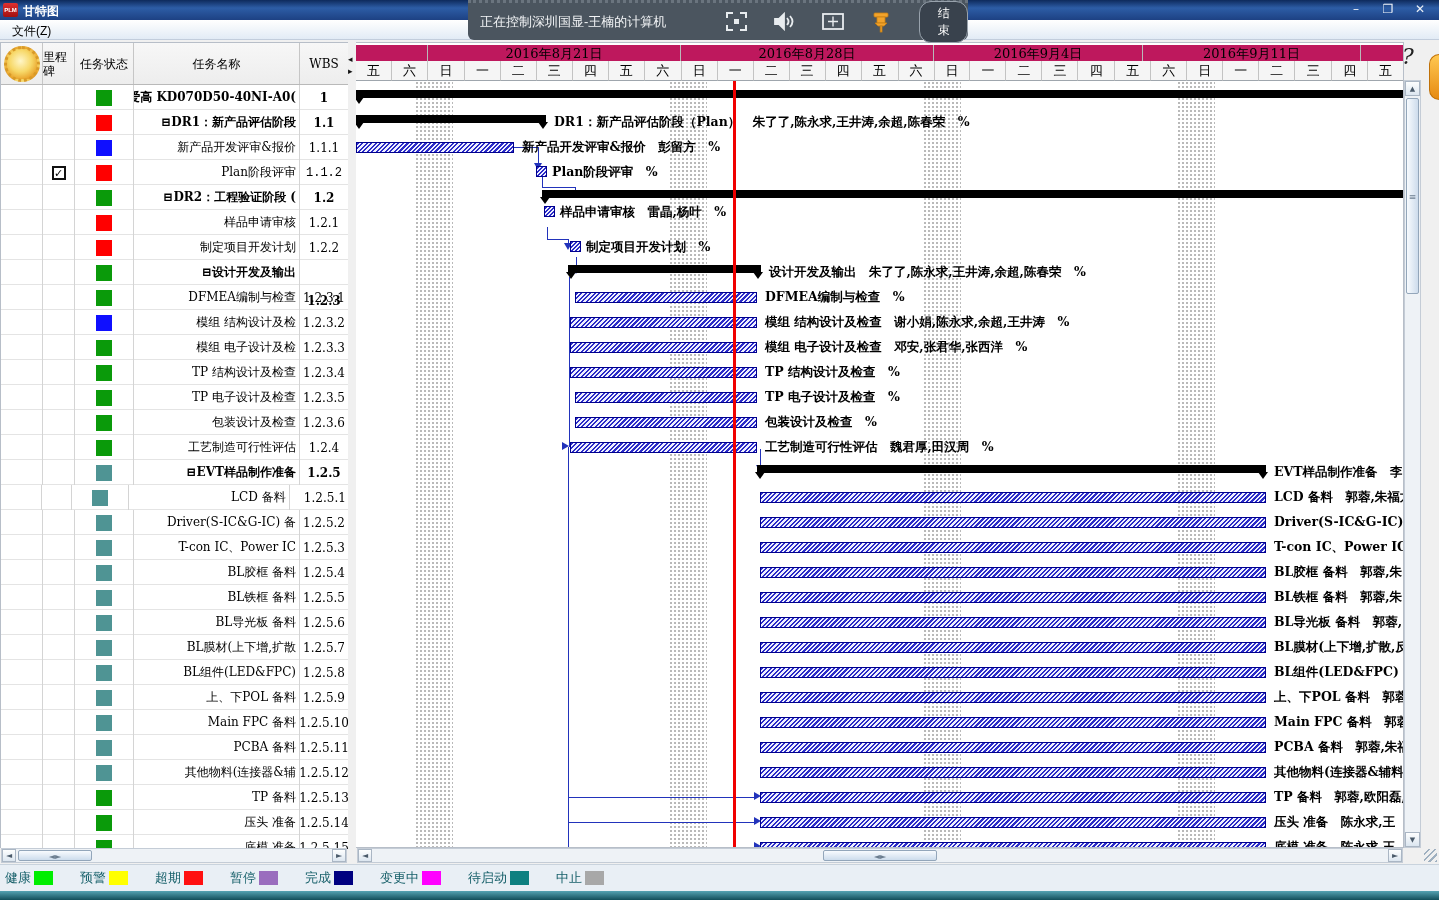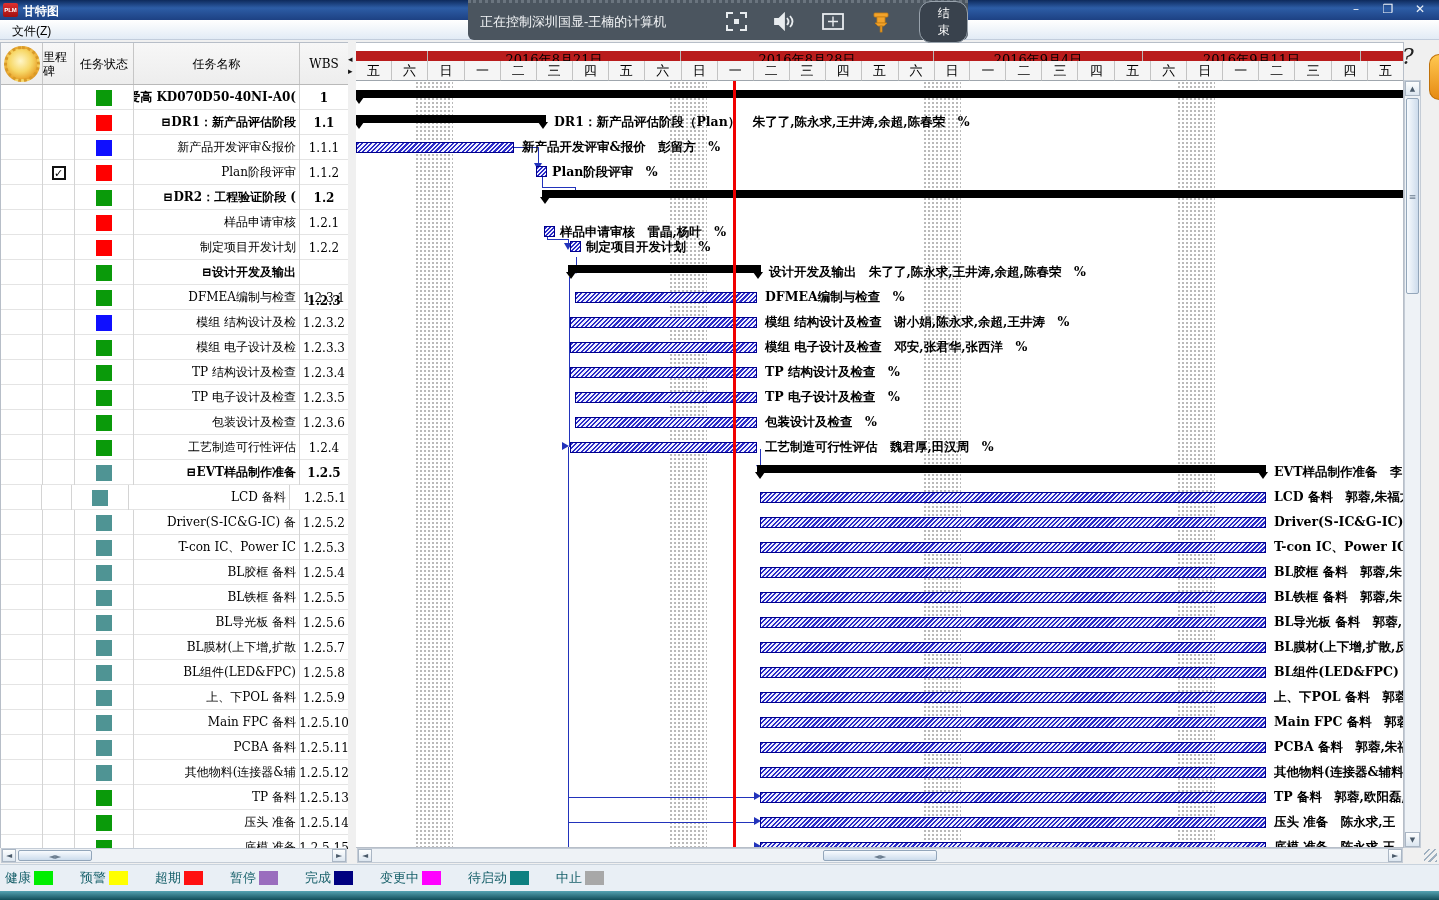--- a/index.html
+++ b/index.html
@@ -52,21 +52,21 @@
   .status-sq { width:16px; height:16px; }
   .chk { width:14px; height:14px; border:2px solid #111; background:#fff; font-size:11px; line-height:11px; text-align:center; font-family:"DejaVu Sans",sans-serif; }
   .bold { font-weight:bold; }
 
   
   .splitter { position:absolute; left:348px; top:42px; width:8px; height:806px; background:#f0f0f0; z-index:5; }
   .split-arrow { position:absolute; left:0; font-size:9px; color:#111; line-height:10px; font-family:"DejaVu Sans",sans-serif; }
 
   
   .gantt { position:absolute; left:356px; top:42px; width:1048px; height:806px; background:#fff; border:1px solid #b7bec8; border-left:none; overflow:hidden; }
-  .g-weeks { position:absolute; left:0; top:8px; height:18px; width:1048px; display:flex; background:#b91c1c; }
+  .g-weeks { position:absolute; left:0; top:2px; height:18px; width:1048px; display:flex; background:#be185d; }
   .g-week { border-right:1px solid #b9b9b9; border-bottom:1px solid #cfcfcf; text-align:center; font-size:13px; line-height:17px; overflow:hidden; white-space:nowrap; }
   .g-days { position:absolute; left:0; top:18px; height:20px; width:1048px; display:flex; background:#f5f5f5; }
   .g-day { border-right:1px solid #c3c3c3; border-bottom:1px solid #9fa6ad; text-align:center; font-size:13px; line-height:19px; }
   .g-body { position:absolute; left:0; top:38px; width:1048px; height:768px; background:#fff; overflow:hidden; }
   .stripe { position:absolute; top:0; height:768px; width:38px;
     background-image:radial-gradient(#b9b9b9 0.8px, transparent 0.9px); background-size:4px 4px; z-index:1; }
   .today { position:absolute; top:0; height:768px; width:3px; background:#f00000; z-index:4; }
   .g-row { position:absolute; left:0; width:1048px; height:25px; z-index:3; }
   .bar-task { position:absolute; top:7px; height:11px; border:1px solid #00008e;
     background-image:repeating-linear-gradient(135deg,#2b2bc8 0,#2b2bc8 1.6px,#eef0ff 1.6px,#eef0ff 3.2px); }
@@ -207,21 +207,21 @@
         </div>
         <div class="trow">
           <div class="td td-icon"></div>
           <div class="td td-mile">
             <div class="chk">✓</div>
           </div>
           <div class="td td-status">
             <div class="status-sq" style="background: rgb(255, 0, 0);"></div>
           </div>
           <div class="td td-name">Plan阶段评审</div>
-          <div class="td td-wbs" style="border-right: none;">1.1.2</div>
+          <div class="td td-wbs" style="border-right: none; font-family: Liberation Mono, monospace;">1.1.2</div>
         </div>
         <div class="trow">
           <div class="td td-icon"></div>
           <div class="td td-mile"></div>
           <div class="td td-status">
             <div class="status-sq" style="background: rgb(10, 154, 10);"></div>
           </div>
           <div class="td td-name bold">⊟DR2：工程验证阶段 (</div>
           <div class="td td-wbs bold" style="border-right: none;">1.2</div>
         </div>
@@ -553,21 +553,21 @@
         </div>
         <div class="g-row" style="top: 79px;">
           <div class="bar-mile" style="left: 180px;"></div>
           <div class="g-label" style="left: 196px;">Plan阶段评审　%</div>
         </div>
         <div class="g-row" style="top: 104px;">
           <div class="bar-summary" style="left: 186px; width: 874px;">
             <div class="capL"></div>
           </div>
         </div>
-        <div class="g-row" style="top: 139px;">
+        <div class="g-row" style="top: 119px;">
           <div class="bar-mile" style="left: 188px;"></div>
           <div class="g-label" style="left: 204px;">样品申请审核　雷晶,杨叶　%</div>
         </div>
         <div class="g-row" style="top: 154px;">
           <div class="bar-mile" style="left: 214px;"></div>
           <div class="g-label" style="left: 230px;">制定项目开发计划　%</div>
         </div>
         <div class="g-row" style="top: 179px;">
           <div class="bar-summary" style="left: 212px; width: 193px;">
             <div class="capL"></div>

